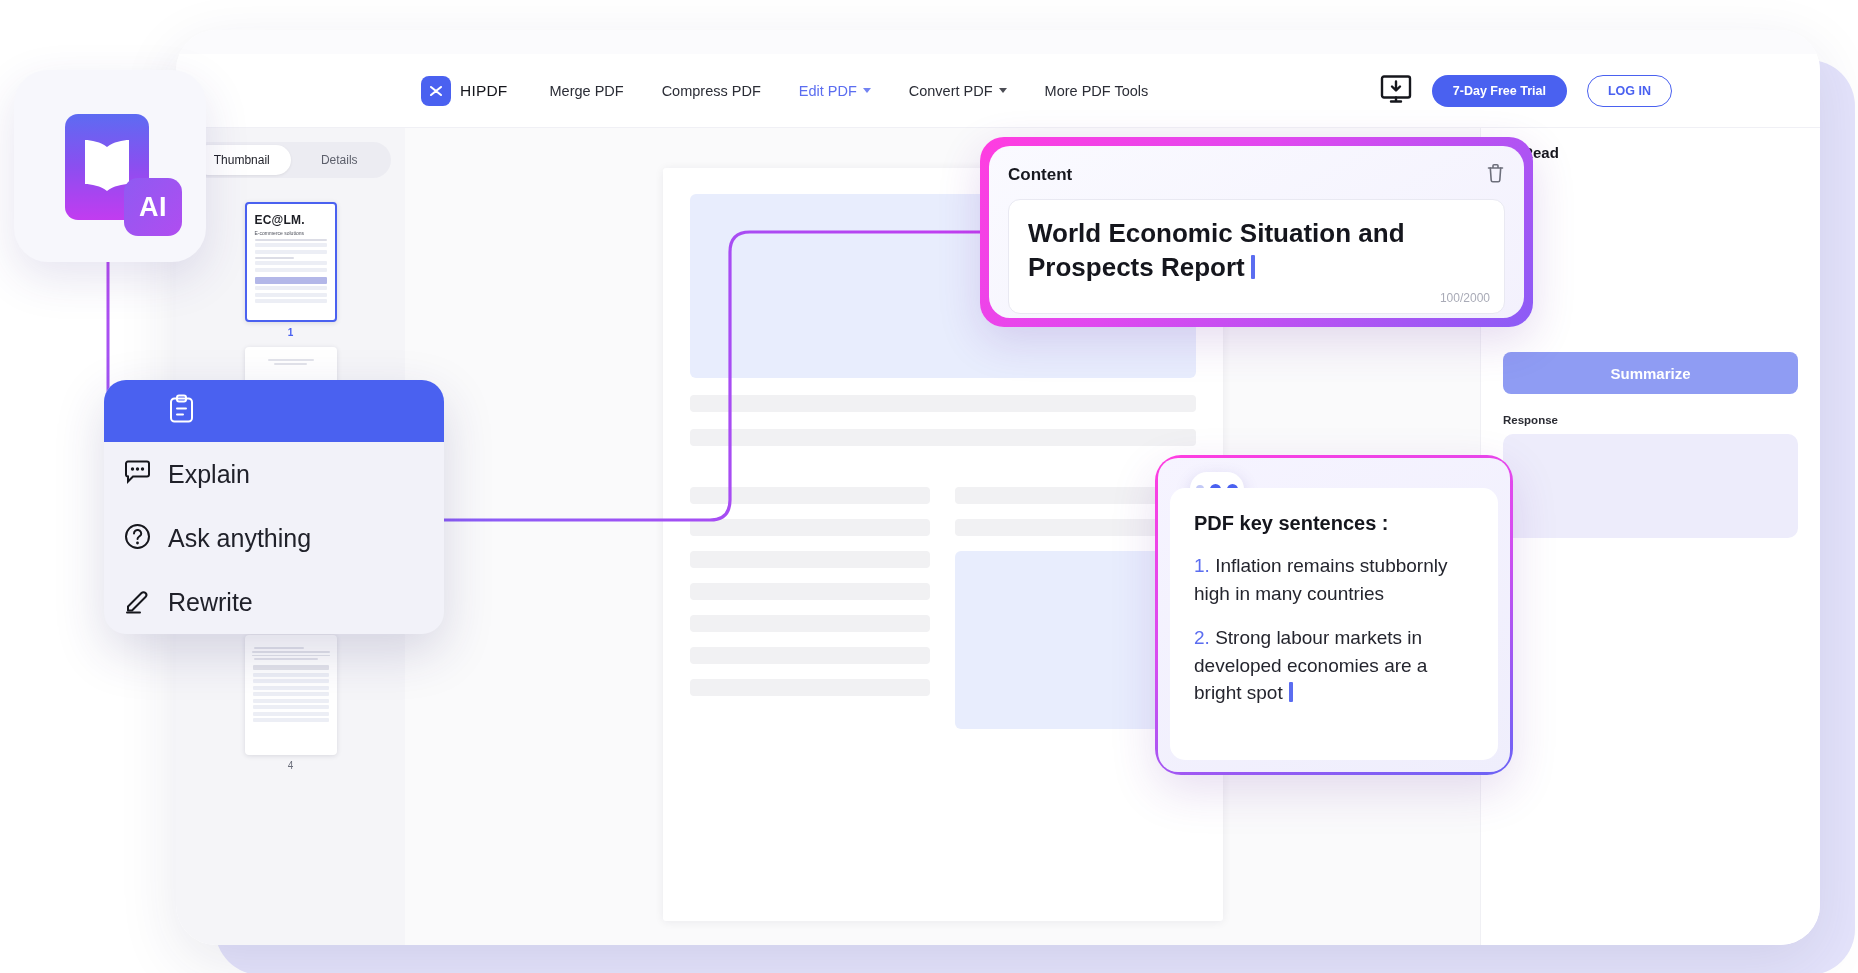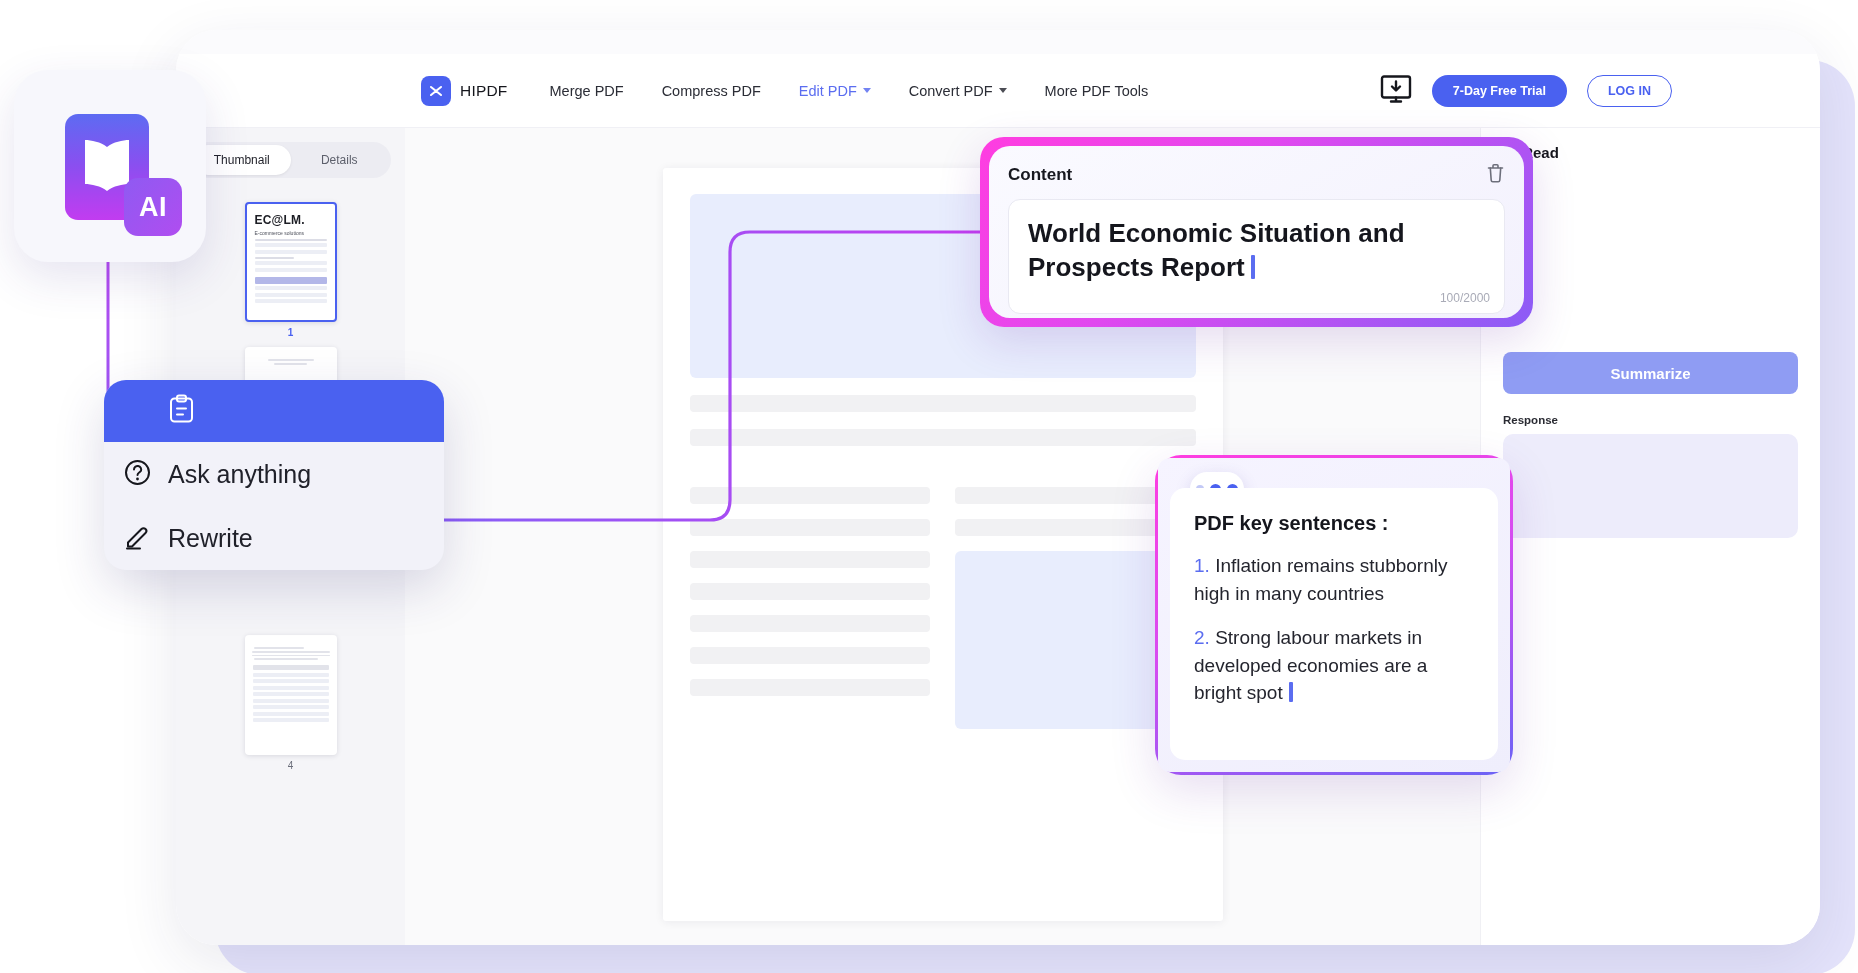--- a/index.html
+++ b/index.html
@@ -168,21 +168,21 @@
   .counter { position:absolute; right:14px; bottom:8px; font-size:12px; color:#a9abb7; }
 
   
   .keys-callout {
     position:absolute; left:1155px; top:455px; width:358px; height:320px;
     border-radius:26px; padding:3px;
     background:linear-gradient(160deg,#ff3de0 0%,#d84cf0 45%,#6b63f5 100%);
     box-shadow:0 16px 46px rgba(100,40,160,.15);
   }
   .keys-inner {
-    width:100%; height:100%; border-radius:12px;
+    width:100%; height:100%; border-radius:20px;
     background:linear-gradient(150deg,#f6f4ff 0%,#efeefc 100%); position:relative;padding-left:36px;
   }
   .keys-card {
     position:absolute; left:12px; top:30px; right:12px; bottom:12px;
     background:#fff; border-radius:15px; padding:24px 24px 0 24px;
   }
   .bubble {
     position:absolute; left:32px; top:14px; width:54px; height:34px;
     background:#fff; border-radius:17px; box-shadow:0 5px 16px rgba(70,60,160,.18);
     display:flex; align-items:center; justify-content:center; gap:6px;
@@ -375,20 +375,31 @@
     <div class="ctx-head">
       <span>
         <svg width="27" height="30" viewBox="0 0 27 30">
           <rect x="3" y="4.5" width="21" height="23" rx="3.5" fill="none" stroke="#fff" stroke-width="2"></rect>
           <rect x="9" y="1.5" width="9" height="6" rx="2" fill="none" stroke="#fff" stroke-width="2"></rect>
           <path d="M9 14.5h9M9 20.5h6" stroke="#fff" stroke-width="2" stroke-linecap="round"></path>
         </svg>
       </span>
     </div>
 
+    <div class="ctx-item">
+      <span class="ctx-ico">
+        <svg width="27" height="24" viewBox="0 0 27 24">
+          <path d="M2 3.5a2 2 0 012-2h19a2 2 0 012 2v11a2 2 0 01-2 2H9l-5 5v-5a2 2 0 01-2-2v-11z" fill="none" stroke="#16171d" stroke-width="2"></path>
+          <circle cx="8.5" cy="9" r="1.7" fill="#16171d"></circle>
+            <circle cx="13.5" cy="9" r="1.7" fill="#16171d"></circle>
+            <circle cx="18.5" cy="9" r="1.7" fill="#16171d"></circle>
+        </svg>
+      </span>
+      <span class="ctx-label">Explain</span>
+    </div>
 
     <div class="ctx-item">
       <span class="ctx-ico">
         <svg width="27" height="27" viewBox="0 0 27 27">
           <circle cx="13.5" cy="13.5" r="11.5" fill="none" stroke="#16171d" stroke-width="2"></circle>
           <path d="M10 10.5a3.6 3.6 0 117 1.2c-.6 1.6-3.5 1.8-3.5 4.3" fill="none" stroke="#16171d" stroke-width="2" stroke-linecap="round"></path>
           <circle cx="13.5" cy="20" r="1.4" fill="#16171d"></circle>
         </svg>
       </span>
       <span class="ctx-label">Ask anything</span>

